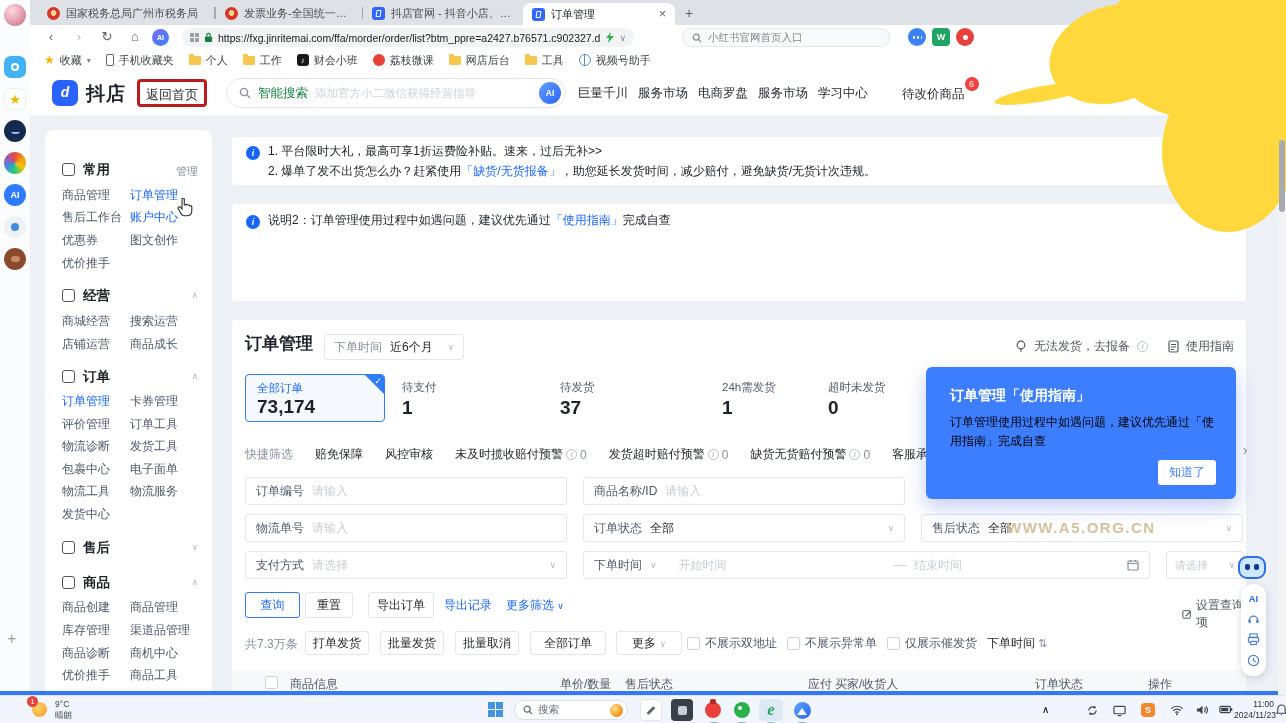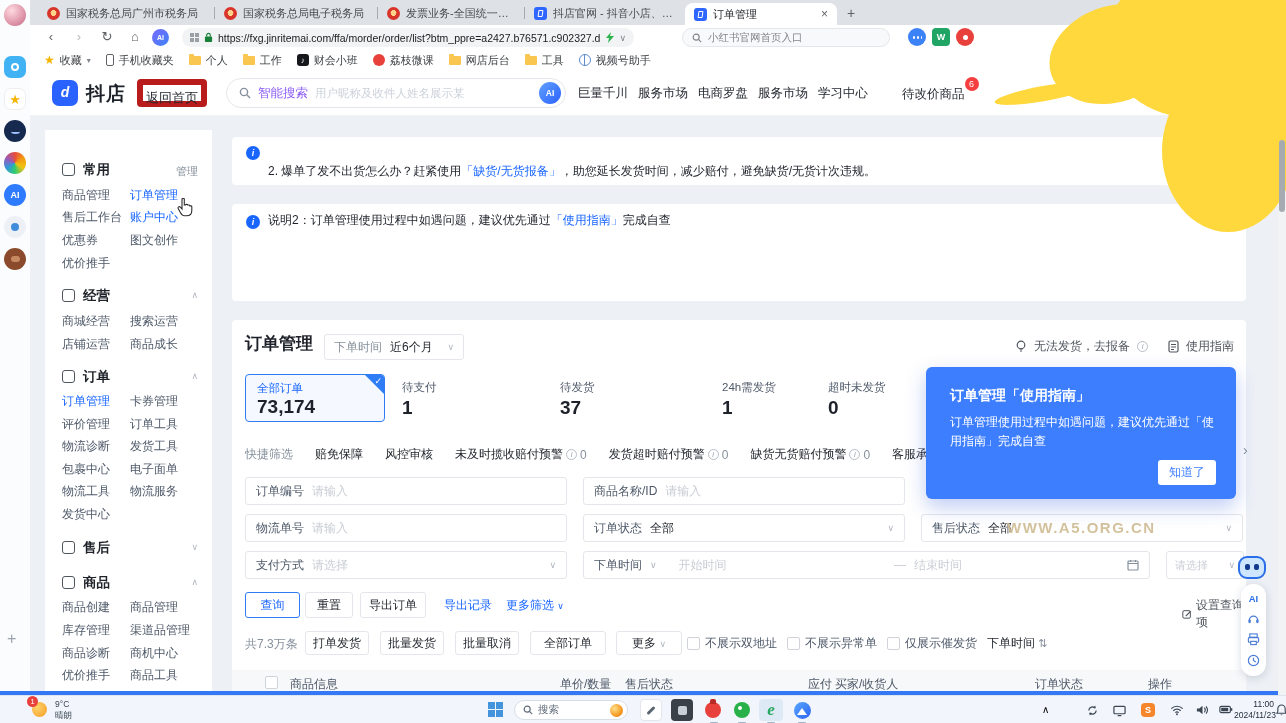--- a/index.html
+++ b/index.html
@@ -61,32 +61,32 @@
 .bmi-note{width:12px;height:12px;background:#17181c;border-radius:3px;color:#fff;font-size:8px;display:flex;align-items:center;justify-content:center}
 .bmi-red{width:12px;height:12px;background:#e8413c;border-radius:50%}
 .bmi-globe{width:12px;height:12px;border:1.3px solid #5f8bd0;border-radius:50%;position:relative}
 .bmi-globe:before{content:"";position:absolute;left:4px;top:-1px;width:2px;height:12px;border-left:1px solid #5f8bd0}
 
 
 .page{position:absolute;left:30px;top:70px;width:1256px;height:625px;background:#edf0f5;overflow:hidden;z-index:5}
 .shop-header{position:absolute;left:0;top:0;width:100%;height:46px;background:#fff;border-bottom:1px solid #f2f3f5}
 .logo-ic{position:absolute;left:22px;top:10px;width:26px;height:26px;border-radius:7px;background:#2a62ff;color:#fff;font-weight:bold;font-style:italic;font-size:14px;text-align:center;line-height:25px}
 .logo-tx{position:absolute;left:56px;top:11px;font-size:19px;font-weight:bold;color:#1d2129;letter-spacing:1px}
-.backbtn{position:absolute;left:107px;top:9px;width:70px;height:28px;border:6px solid #b91c1c;border-radius:4px;font-size:13px;color:#1f2329;text-align:center;line-height:26px;background:#fff}
+.backbtn{position:absolute;left:107px;top:9px;width:70px;height:28px;border:3px solid #b91c1c;border-radius:4px;font-size:13px;color:#1f2329;text-align:center;line-height:26px;background:#fff}
 .hsearch{position:absolute;left:196px;top:8px;width:340px;height:30px;border:1px solid #e5e6eb;border-radius:16px;background:#fff;display:flex;align-items:center;padding:0 4px 0 12px;gap:7px}
-.hs-ph{font-size:12.5px;color:#8b5cf6;flex:none}
+.hs-ph{font-size:12.5px;color:#15803d;flex:none}
 .hs-hint{font-size:11.5px;color:#ccd2da;white-space:nowrap;overflow:hidden;flex:1}
 .hs-ai{width:22px;height:22px;border-radius:50%;background:linear-gradient(135deg,#62a0ff,#2a62ff);color:#fff;font-size:8.5px;font-weight:bold;text-align:center;line-height:22px;flex:none}
 .hnav{position:absolute;left:548px;top:0;height:46px;display:flex;align-items:center;gap:10px;font-size:12.5px;color:#252931}
 .hnav span{padding:0 0}
 .pending{position:absolute;left:872px;top:16px;font-size:12.5px;color:#252931}
 .pbadge{position:absolute;right:-14px;top:-9px;min-width:14px;height:14px;border-radius:8px;background:#f53f3f;color:#fff;font-size:9px;text-align:center;line-height:14px;padding:0 3px}
 
 
-.sidebar{position:absolute;left:15px;top:60px;width:167px;height:565px;background:#fff;border-radius:1px}
+.sidebar{position:absolute;left:15px;top:60px;width:167px;height:565px;background:#fff;border-radius:9px}
 .sb-sec{position:absolute;left:0;width:100%;height:20px}
 .sb-ic{position:absolute;left:17px;top:2px;width:13px;height:13px;border:1.4px solid #51565e;border-radius:3px}
 .sb-tt{position:absolute;left:38px;top:0;font-size:13.5px;font-weight:bold;color:#1f2329}
 .sb-act{position:absolute;right:14px;top:3px;font-size:11px;color:#86909c}
 .sb-chev{position:absolute;right:14px;top:3px;font-size:9px;color:#b0b6bf}
 .sb-row{position:absolute;left:0;width:100%;height:18px;font-size:12px;color:#4e5969}
 .sb-l{position:absolute;left:17px}
 .sb-r{position:absolute;left:85px}
 .bluelink{color:#1966ff}
 
@@ -130,21 +130,21 @@
 .chk{position:absolute;top:315px;display:flex;align-items:center;gap:5px;font-size:12px;color:#4e5969}
 .box{width:13px;height:13px;border:1px solid #d0d3d9;border-radius:2px;background:#fff;flex:none}
 .sortf{position:absolute;left:708px;top:315px;font-size:12px;color:#1f2329;display:flex;gap:3px;align-items:center}
 .sortf .si{color:#86909c;font-size:11px}
 .thead{position:absolute;left:0;right:0;top:350px;height:25px;background:#f7f8fa}
 .th{position:absolute;top:6px;font-size:12px;color:#4e5969;white-space:nowrap}
 
 
 .guide-pop{position:absolute;left:896px;top:297px;width:310px;height:132px;background:#3d7eff;border-radius:6px;box-shadow:0 8px 20px rgba(29,77,216,.28);z-index:30}
 .gp-t{position:absolute;left:24px;top:20px;font-size:14px;font-weight:bold;color:#fff}
-.gp-b{position:absolute;left:24px;top:46px;width:272px;font-size:12px;line-height:19px;color:#ffffff}
+.gp-b{position:absolute;left:24px;top:46px;width:272px;font-size:12px;line-height:19px;color:#000000}
 .gp-ok{position:absolute;right:20px;bottom:14px;width:58px;height:25px;background:#fff;border-radius:3px;color:#3d7eff;font-size:12px;text-align:center;line-height:25px;cursor:pointer}
 .qf-arrow{position:absolute;left:1213px;top:372px;font-size:14px;color:#86909c;z-index:6}
 
 
 .robot{position:absolute;left:1206px;top:484px;width:32px;height:28px;z-index:40}
 .robot .head{position:absolute;left:2px;top:2px;width:28px;height:23px;background:#cfe6ff;border:2px solid #2a6fe8;border-radius:9px}
 .robot .eye{position:absolute;top:10px;width:5px;height:6px;background:#123a8f;border-radius:2px}
 .robot .e1{left:9px}.robot .e2{left:18px}
 .fl-tb{position:absolute;left:1211px;top:514px;width:25px;height:92px;background:#fff;border-radius:12px;box-shadow:0 2px 8px rgba(31,56,88,.18);z-index:40;display:flex;flex-direction:column;align-items:center;justify-content:space-around;padding:5px 0}
 .fl-ai{font-size:9.5px;font-weight:bold;color:#2a6fe8}
@@ -218,24 +218,20 @@
     </div>
   <div class="dk-plus">+</div>
 </div>
 
 <div class="tabstrip">
   <div class="tab" style="width:176px">
     <span class="fav fav-red"></span>
     <span class="tt">国家税务总局广州市税务局</span>
   </div>
     <i class="tsep"></i>
-  <div class="tab" style="width:162px">
-    <span class="fav fav-red"></span>
-    <span class="tt">国家税务总局电子税务局</span>
-  </div>
     <i class="tsep"></i>
   <div class="tab" style="width:146px">
     <span class="fav fav-red"></span>
     <span class="tt">发票业务-全国统一规范电子税局</span>
   </div>
     <i class="tsep"></i>
   <div class="tab" style="width:160px">
     <span class="fav fav-blue">
         <i></i>
       </span>
@@ -330,21 +326,21 @@
   <div class="shop-header">
     <div class="logo-ic">d</div>
     <div class="logo-tx">抖店</div>
     <div class="backbtn">返回首页</div>
     <div class="hsearch">
       <svg width="12" height="12" viewBox="0 0 12 12">
           <circle cx="5" cy="5" r="3.6" fill="none" stroke="#86909c" stroke-width="1.4"></circle>
           <path d="M8 8 L11 11" stroke="#86909c" stroke-width="1.4"></path>
         </svg>
       <span class="hs-ph">智能搜索</span>
-      <span class="hs-hint">用户昵称及收件人姓名展示某</span>
+      <span class="hs-hint">添加官方小二微信获得经营指导</span>
       <span class="hs-ai">AI</span>
     </div>
     <div class="hnav">
       <span>巨量千川</span>
       <span>服务市场</span>
       <span>电商罗盘</span>
       <span>服务市场</span>
       <span>学习中心</span>
     </div>
     <div class="pending">
@@ -442,20 +438,21 @@
         <span class="sb-r">商机中心</span>
       </div>
     <div class="sb-row" style="top:537px">
         <span class="sb-l">优价推手</span>
         <span class="sb-r">商品工具</span>
       </div>
   </div>
 
   <div class="card" style="left:202px;top:67px;width:1014px;height:48px">
     <span class="info-ic" style="top:9px">i</span>
+    <div class="bt" style="position:absolute;left:36px;top:4px">1. 平台限时大礼，最高可享1折运费险补贴。速来，过后无补&gt;&gt;</div>
     <div class="bt" style="position:absolute;left:36px;top:24px">
       <span>2. 爆单了发不出货怎么办？赶紧使用</span><a class="blk">「缺货/无货报备」</a><span>，助您延长发货时间，减少赔付，避免缺货/无货计次违规。</span>
     </div>
   </div>
 
   <div class="card" style="left:202px;top:134px;width:1014px;height:97px">
     <span class="info-ic" style="top:11px">i</span>
     <div class="b2t">
       <div><span>说明2：订单管理使用过程中如遇问题，建议优先通过</span><a class="blk">「使用指南」</a><span>完成自查</span></div>
     </div>
@@ -574,21 +571,21 @@
           <path d="M1 4.5 h10 M3.5 1 v2 M8.5 1 v2" stroke="#86909c" stroke-width="1.2"></path>
         </svg>
     </div>
     <div class="fbox" style="left:934px;top:231px;width:78px;padding:0 8px">
       <span class="fph" style="font-size:11px">请选择</span>
       <span class="fchev">∨</span>
     </div>
 
     <div class="qbtn primary" style="left:13px;width:55px">查询</div>
     <div class="qbtn" style="left:73px;width:48px">重置</div>
-    <div class="qbtn" style="left:128px;width:66px">导出订单</div>
+    <div class="qbtn" style="left:136px;width:66px">导出订单</div>
     <span class="linkb" style="left:212px">导出记录</span>
     <span class="linkb" style="left:274px"><span>更多筛选</span> <span style="font-size:9px">∨</span></span>
     <span class="settings">
       <svg width="12" height="12" viewBox="0 0 12 12">
           <rect x="1" y="2" width="9" height="9" rx="1.5" fill="none" stroke="#51565e" stroke-width="1.2"></rect>
           <path d="M4 8 L10 2 L11 3 L5 9 Z" fill="#51565e"></path>
         </svg>
       <span>设置查询项</span>
     </span>
 

